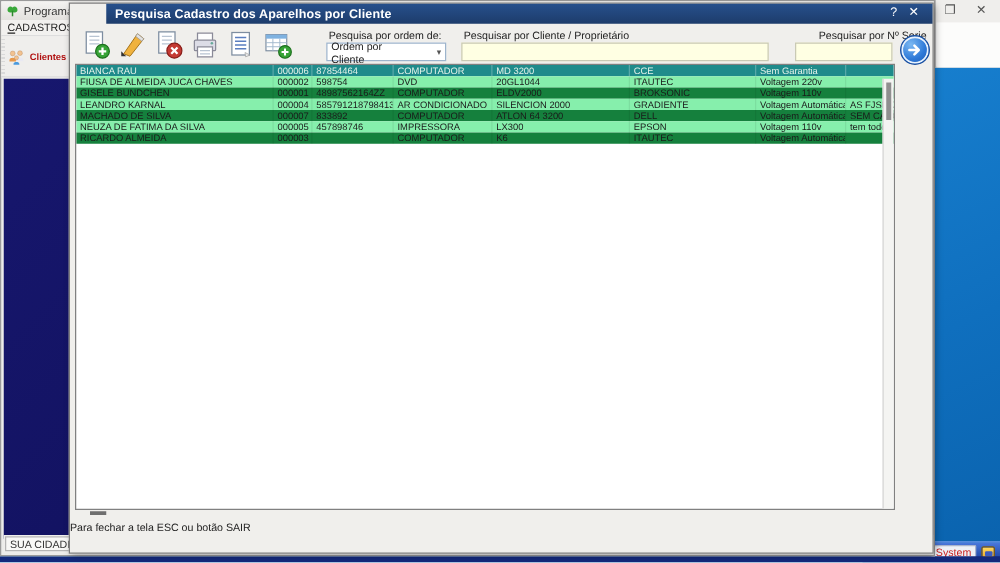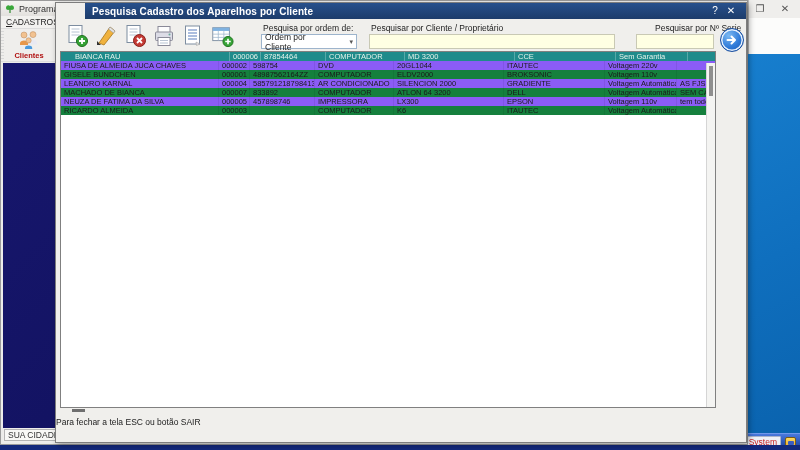--- a/index.html
+++ b/index.html
@@ -36,21 +36,21 @@
   .bgwin .titlebar { height:15px; display:flex; align-items:center; gap:4px; padding-left:4px;
            background:linear-gradient(#f4f3f1,#e3e1de); font-size:9px; color:#333; }
   .bgwin .menubar { height:13px; display:flex; align-items:center; background:#f2f1ef;
            border-bottom:1px solid #ddd; }
   .menu-item { font-size:8.5px; color:#222; padding:0 5px; }
   .menu-item::first-letter { text-decoration:underline; }
   .bgwin .toolbar { height:33px; display:flex; align-items:flex-start; padding:1px 0 0 3px;
            background:#efeeec; border-bottom:1px solid #ddd;
            background-image:repeating-linear-gradient(to bottom, #d9d9d9 0 1px, transparent 1px 3px);
            background-size:3px 100%; background-repeat:no-repeat; background-position:0 2px; }
-  .clientes-btn { width:50px; height:31px; display:flex; flex-direction:column; align-items:center;
+  .clientes-btn { width:50px; height:31px; display:flex; flex-direction:row; align-items:center;
            justify-content:center; gap:2px; border:1px solid transparent; border-radius:2px; }
   .clientes-btn span { font-size:7.5px; font-weight:bold; color:#b01010; }
   .mdi { position:absolute; left:2px; top:62px; width:744px; height:368px;
          background:linear-gradient(135deg,#17176e 0%,#121260 45%,#1a1a74 100%); }
   .mdi::before{ content:""; position:absolute; inset:0;
          background:linear-gradient(120deg, transparent 30%, rgba(90,140,255,.10) 34%, transparent 40%),
                     linear-gradient(120deg, transparent 70%, rgba(90,140,255,.08) 75%, transparent 81%); }
   .statusbar { position:absolute; left:2px; bottom:2px; width:744px; height:14px; background:#efeeec;
          display:flex; align-items:center; }
   .status-panel { margin-left:1px; width:142px; height:12px; border:1px solid #b5b5b5; background:#f8f8f6;
@@ -79,23 +79,23 @@
            background:radial-gradient(circle at 35% 30%, #7cb9f2, #2f7ad8 55%, #1a55ae);
            border:1px solid #1a4fa0; box-shadow:inset 0 0 0 1.5px #e8f2fd;
            display:flex; align-items:center; justify-content:center; }
 
   
   .grid { position:absolute; left:4px; top:48px; width:656px; height:357px; background:#fff;
           border:1px solid #808080; overflow:hidden; }
   .ghead { display:flex; height:11px; background:#fafaf8; border-bottom:1px solid #8a8a8a; }
   .hc { font-size:7.5px; color:#222; padding-left:3px; line-height:11px; overflow:hidden;
         white-space:nowrap; border-right:1px solid #c6c6c6; flex:none; }
-  .gr { display:flex; height:9px; background:#8b5cf6; }
+  .gr { display:flex; height:9px; background:#86efac; }
   .gr.alt { background:#15803d; }
-  .gr.sel { background:#1f8b8b;padding-left:11px; }
+  .gr.sel { background:#1f8b8b; }
   .gr.sel .gc { color:#e4f2ea; border-right-color:rgba(255,255,255,.25); }
   .gc { font-size:7.5px; color:#1a1a1a; line-height:9px; padding-left:3px; overflow:hidden;
         white-space:nowrap; border-right:1px solid rgba(0,0,0,.07); flex:none; }
   .c0{width:158px}.c1{width:31px}.c2{width:65px}.c3{width:79px}
   .c4{width:110px}.c5{width:101px}.c6{width:72px}.c7{width:40px}
   .vscroll { position:absolute; right:0; top:11px; bottom:0; width:9px; background:#f4f4f2;
              border-left:1px solid #d5d5d5; }
   .vthumb { position:absolute; left:2px; top:3px; width:4px; height:30px; background:#8f8f8f; }
   .hdash { position:absolute; left:16px; top:406px; width:13px; height:3px; background:#6f6f6f; }
   .dlg-footer { position:absolute; left:0; top:414px; width:100%; text-align:left;
@@ -263,21 +263,21 @@
             <span class="gc c0">LEANDRO KARNAL</span>
             <span class="gc c1">000004</span>
             <span class="gc c2">58579121879841327897T</span>
             <span class="gc c3">AR CONDICIONADO</span>
             <span class="gc c4">SILENCION 2000</span>
             <span class="gc c5">GRADIENTE</span>
             <span class="gc c6">Voltagem Automática</span>
             <span class="gc c7">AS FJSDKJ KSAJFÇKLD</span>
           </div>
           <div class="gr alt">
-            <span class="gc c0">MACHADO DE BIANCA</span>
+            <span class="gc c0">MACHADO DE SILVA</span>
             <span class="gc c1">000007</span>
             <span class="gc c2">833892</span>
             <span class="gc c3">COMPUTADOR</span>
             <span class="gc c4">ATLON 64 3200</span>
             <span class="gc c5">DELL</span>
             <span class="gc c6">Voltagem Automática</span>
             <span class="gc c7">SEM CABOS</span>
           </div>
           <div class="gr">
             <span class="gc c0">NEUZA DE FATIMA DA SILVA</span>

